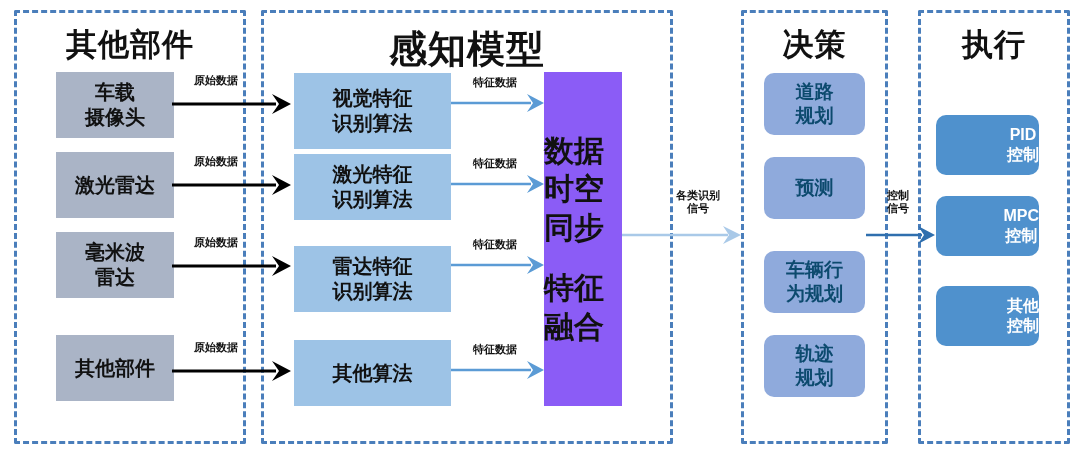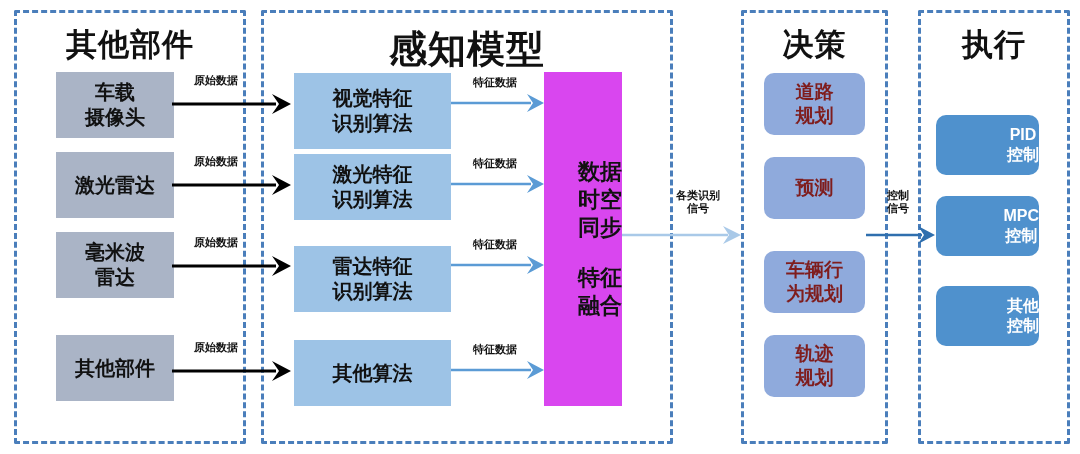--- a/index.html
+++ b/index.html
@@ -59,46 +59,46 @@
     font-size:20px;
     font-weight:bold;
     color:#111;
     line-height:1.25;
     box-sizing:border-box;
   }
 
   
   .fusion-box{
     position:absolute;
-    background:#d946ef;
+    background:#8b5cf6;
     display:flex;
     flex-direction:column;
-    align-items:flex-end;
-    justify-content:center;
-    text-align:center;
-    font-size:22px;
+    align-items:flex-start;
+    justify-content:center;
+    text-align:center;
+    font-size:30px;
     font-weight:bold;
     color:#111;
     line-height:1.28;
     box-sizing:border-box;
   }
   .fusion-gap{height:22px;}
 
   
   .decision-box{
     position:absolute;
     background:#8faadc;
     border-radius:10px;
     display:flex;
     align-items:center;
     justify-content:center;
     text-align:center;
     font-size:19px;
     font-weight:bold;
-    color:#7f1d1d;
+    color:#0c4a6e;
     line-height:1.25;
     box-sizing:border-box;
   }
 
   
   .exec-box{
     position:absolute;
     background:#4f91cd;
     border-radius:10px;
     display:flex;

